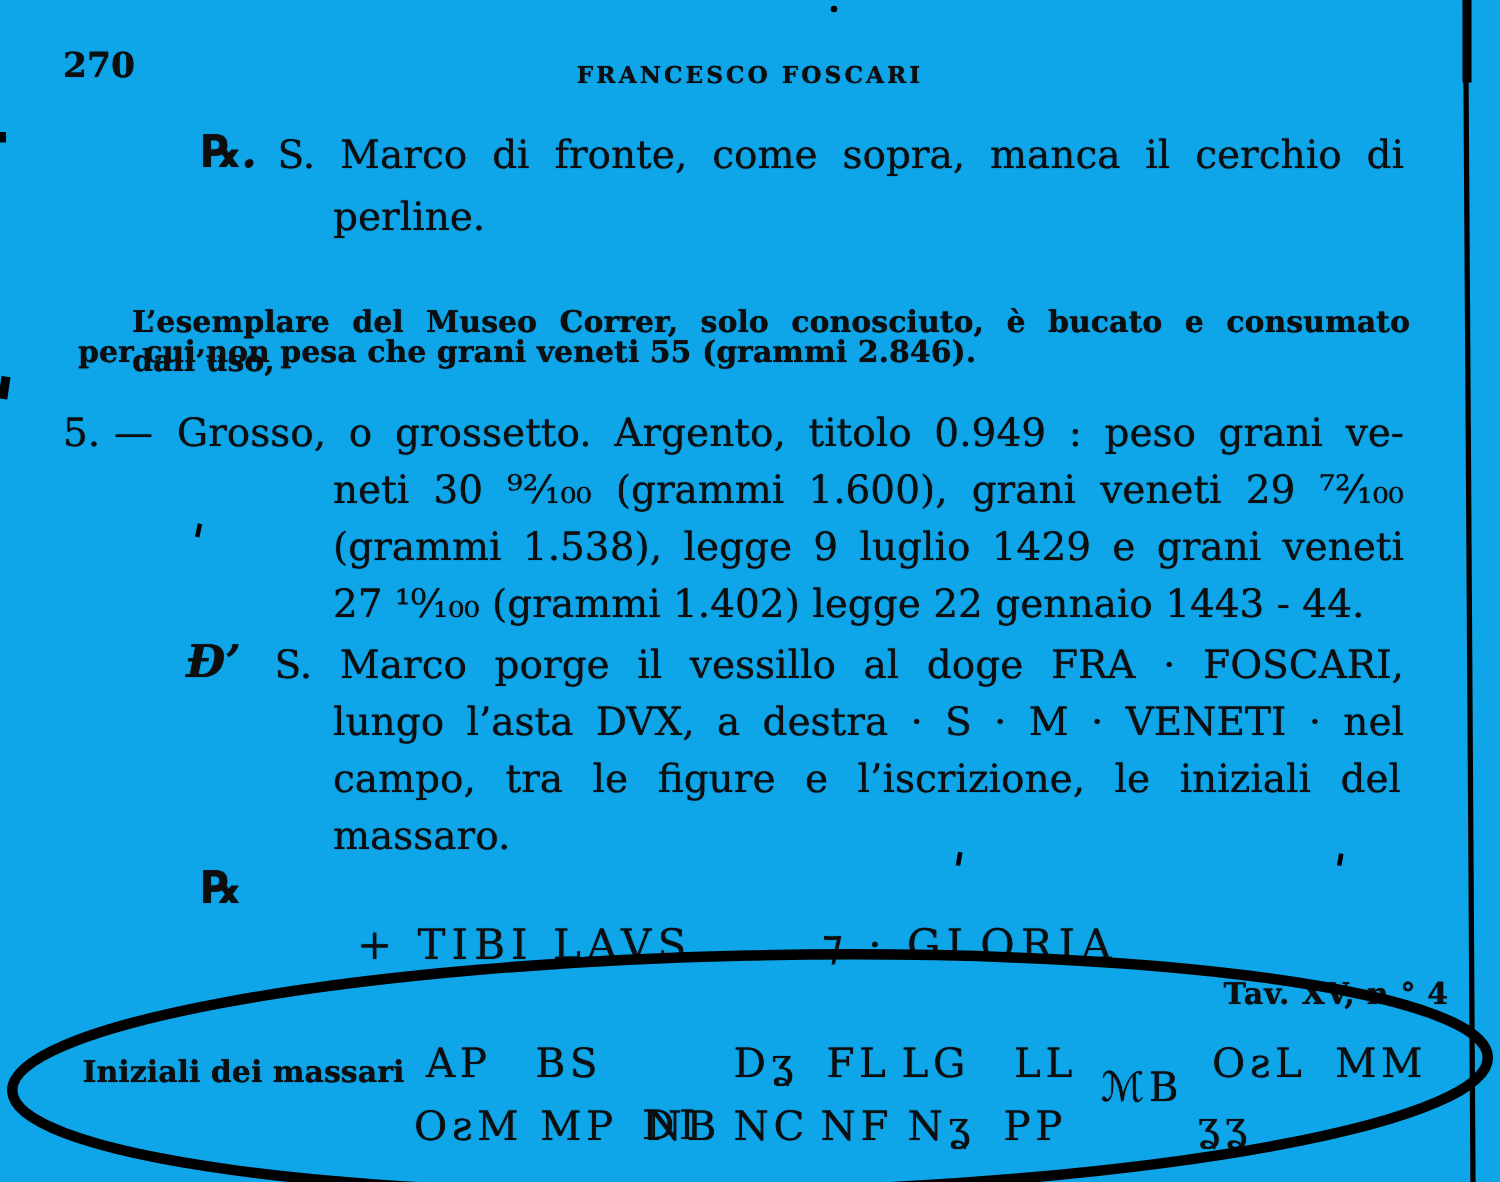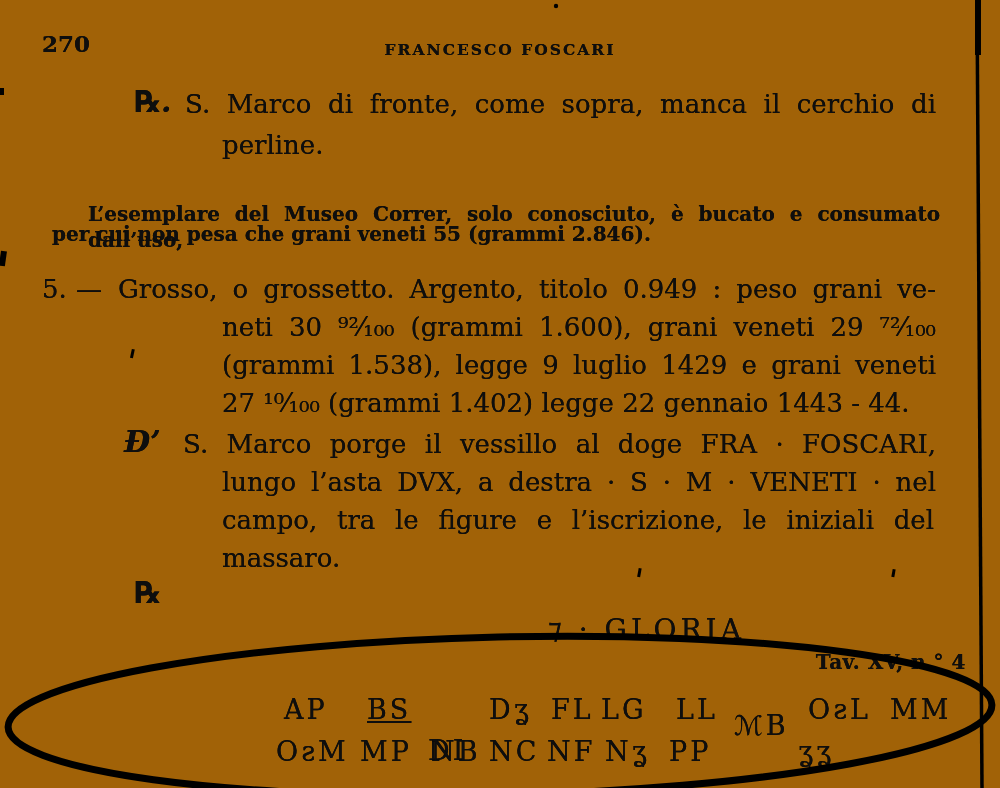--- a/index.html
+++ b/index.html
@@ -1,19 +1,19 @@
 <!DOCTYPE html>
 <html><head>
 <meta charset="utf-8">
 <style>
   html,body{margin:0;padding:0;background:#e8e8e8;}
   .page{
     position:relative;
     width:1000px;height:788px;
-    background:#a16207;
+    background:#0ea5e9;
     overflow:hidden;
     font-family:"DejaVu Serif","DejaVu Sans",serif;
     color:#0e0e0e;
   }
   .abs{position:absolute;}
   .ink{text-shadow:0 0 .6px rgba(0,0,0,.85);}
   .jline{text-align:justify;text-align-last:justify;}
   .main{font-size:26px;line-height:32px;}
   .small{font-size:20px;line-height:26px;font-weight:700;}
   .plate{font-size:20px;font-weight:700;letter-spacing:.5px;}
@@ -48,27 +48,29 @@
   <div class="abs main ink" style="left:222px;top:387px;">27 ¹⁰⁄₁₀₀ (grammi 1.402) legge 22 gennaio 1443 - 44.</div>
 
   <span class="abs mark ink" style="left:124px;top:424px;">Đ’</span>
   <div class="abs main jline ink" style="left:183px;top:428px;width:753px;">S. Marco porge il vessillo al doge FRA · FOSCARI,</div>
   <div class="abs main jline ink" style="left:222px;top:466px;width:714px;">lungo l’asta DVX, a destra · S · M · VENETI · nel</div>
   <div class="abs main jline ink" style="left:222px;top:504px;width:712px;">campo, tra le figure e l’iscrizione, le iniziali del</div>
   <div class="abs main ink" style="left:222px;top:542px;">massaro.</div>
 
   <span class="abs mark ink" style="left:134px;top:575px;">℞</span>
 
+  <span class="abs legend ink" style="left:238px;top:613px;">+ TIBI LAVS</span>
   <span class="abs legend ink" style="left:548px;top:613px;">⁊ · GLORIA</span>
 
   <div class="abs plate ink" style="left:700px;top:650px;width:266px;text-align:right;">Tav. XV, n.° 4</div>
 
+  <div class="abs small ink" style="left:55px;top:701px;font-size:20px;">Iniziali dei massari</div>
 
   <span class="abs initial ink" style="left:284px;top:694px;">AP</span>
-  <span class="abs initial ink" style="left:367px;top:694px;text-decoration:underline;">BS</span>
+  <span class="abs initial ink" style="left:357px;top:694px;">BS</span>
   <span class="abs initial ink" style="left:428px;top:735px;">DI</span>
   <span class="abs initial ink" style="left:489px;top:694px;">Dʓ</span>
   <span class="abs initial ink" style="left:551px;top:694px;">FL</span>
   <span class="abs initial ink" style="left:601px;top:694px;">LG</span>
   <span class="abs initial ink" style="left:676px;top:694px;">LL</span>
   <span class="abs initial ink" style="left:734px;top:710px;">ℳB</span>
   <span class="abs initial ink" style="left:808px;top:694px;">OƨL</span>
   <span class="abs initial ink" style="left:890px;top:694px;">MM</span>
 
   <span class="abs initial ink" style="left:276px;top:736px;">OƨM</span>

